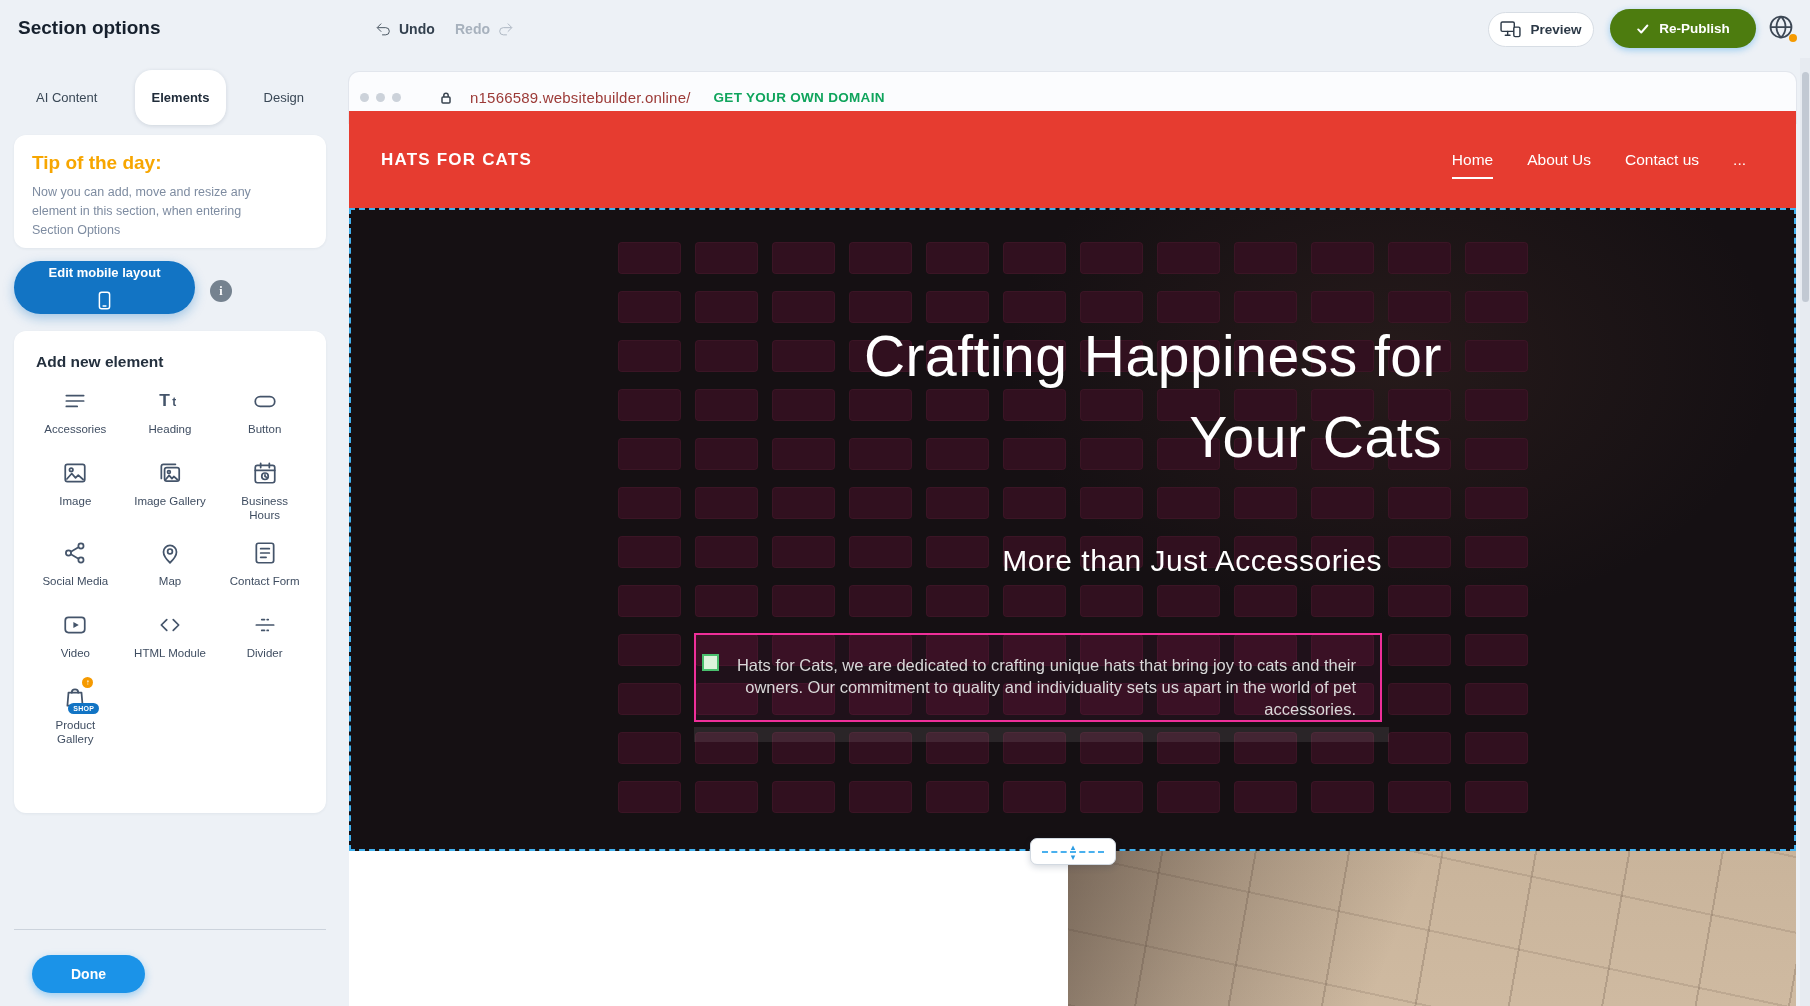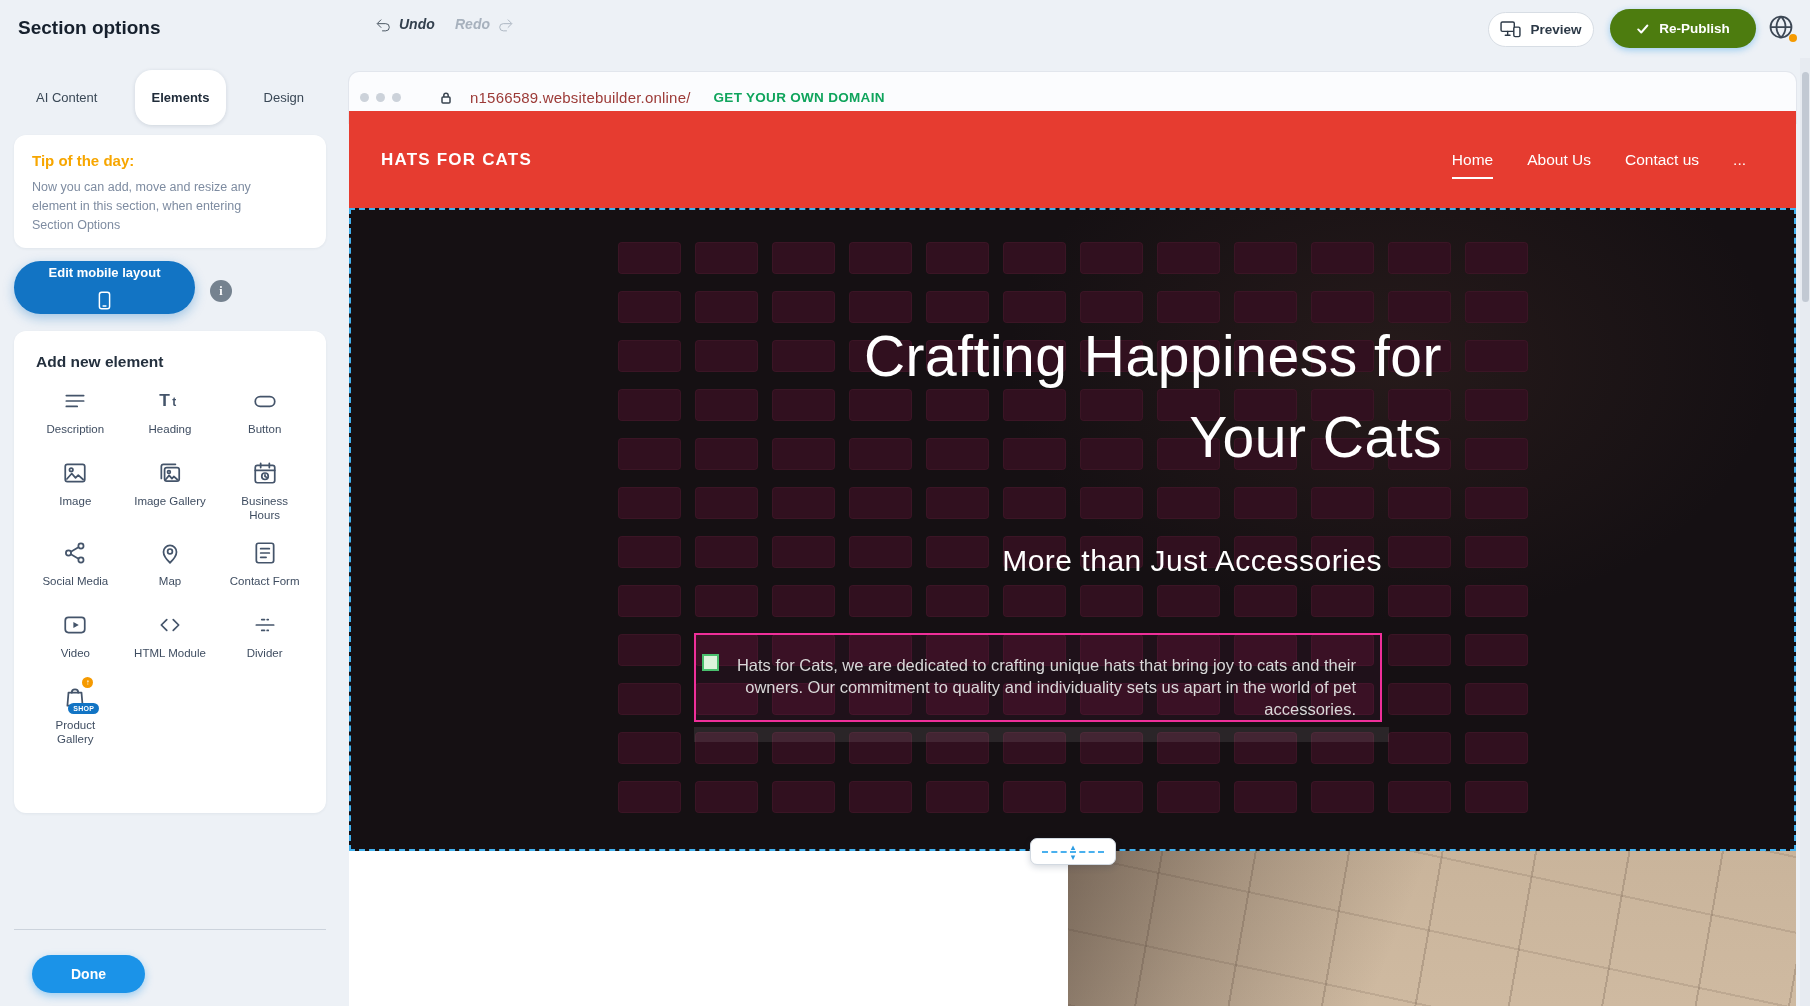--- a/index.html
+++ b/index.html
@@ -6,21 +6,21 @@
   html,body { margin:0; padding:0; }
   body {
     width:1810px; height:1006px; position:relative; overflow:hidden;
     background:#edf1f6; font-family:"Liberation Sans", sans-serif;
     color:#243040;
   }
   svg { display:block; }
 
   
   .page-title { position:absolute; left:18px; top:17px; font-size:19px; font-weight:700; color:#16202d; }
-  .undo-group, .redo-group { position:absolute; top:16px; display:flex; align-items:flex-start; gap:7px; height:26px; cursor:pointer;font-style:italic; }
+  .undo-group, .redo-group { position:absolute; top:16px; display:flex; align-items:center; gap:7px; height:26px; cursor:pointer; }
   .undo-group { left:374px; }
   .redo-group { left:455px; }
   .undo-group .lbl { font-size:14px; font-weight:600; color:#33404e; }
   .redo-group .lbl { font-size:14px; font-weight:600; color:#a7b1bd; }
   .undo-group svg { stroke:#3a4754; }
   .redo-group svg { stroke:#a7b1bd; }
   .preview-btn { position:absolute; left:1488px; top:12px; width:106px; height:35px; border-radius:18px;
     background:#fff; border:1px solid #d7dde4; display:flex; align-items:center; justify-content:center; gap:9px; cursor:pointer; }
   .preview-btn .lbl { font-size:13.5px; font-weight:600; color:#2c3947; }
   .republish-btn { position:absolute; left:1610px; top:9px; width:146px; height:39px; border-radius:20px;
@@ -30,21 +30,21 @@
   .globe-btn { position:absolute; left:1767px; top:13px; width:30px; height:30px; cursor:pointer; }
   .globe-dot { position:absolute; right:0; bottom:1px; width:8px; height:8px; border-radius:50%; background:#f59a00; }
 
   
   .tabs { position:absolute; left:36px; top:70px; width:268px; display:flex; justify-content:space-between; align-items:center; }
   .tab { font-size:13px; color:#3a4856; padding:8px 0; cursor:pointer; }
   .tab.active { background:#fff; padding:20px 17px; border-radius:17px; font-weight:700; color:#202c3a;
     box-shadow:0 1px 4px rgba(20,40,70,.14); }
   .tip-card { position:absolute; left:14px; top:135px; width:312px; height:113px; background:#fff; border-radius:12px;
     padding:17px 18px; box-shadow:0 1px 3px rgba(25,45,75,.06); }
-  .tip-title { font-size:15px; font-weight:700; color:#f7a600; }
+  .tip-title { font-size:19px; font-weight:700; color:#f7a600; }
   .tip-body { margin-top:9px; font-size:12.5px; line-height:1.5; color:#7e8ca1; width:254px; }
   .mobile-btn { position:absolute; left:14px; top:261px; width:181px; height:53px; border-radius:27px; background:#1274c4;
     color:#fff; display:flex; align-items:center; justify-content:center; gap:11px; font-size:13px; font-weight:700;
     box-shadow:0 4px 12px rgba(18,116,196,.35); cursor:pointer;flex-direction:column; }
   .info-btn { position:absolute; left:210px; top:280px; width:22px; height:22px; border-radius:50%; background:#75828f;
     color:#fff; font-size:12px; font-weight:700; display:flex; align-items:center; justify-content:center;
     font-family:"Liberation Serif", serif; cursor:pointer; }
   .add-card { position:absolute; left:14px; top:331px; width:312px; height:482px; background:#fff; border-radius:12px;
     padding:22px 14px 10px; box-shadow:0 1px 3px rgba(25,45,75,.06); }
   .add-title { font-size:15.5px; font-weight:600; color:#24303e; margin:0 0 16px 8px; }
@@ -193,21 +193,21 @@
 <div class="add-card">
   <div class="add-title">Add new element</div>
   <div class="el-grid">
 
     <div class="el-cell">
       <span class="el-icon">
         <svg viewBox="0 0 24 24">
             <path d="M4 7h16M4 12h16M4 17h10"></path>
           </svg>
       </span>
-      <span class="el-label">Description</span>
+      <span class="el-label">Accessories</span>
     </div>
 
     <div class="el-cell">
       <span class="el-icon">
         <svg viewBox="0 0 24 24">
             <text x="2" y="17" font-size="16" font-weight="bold">T</text>
             <text x="14" y="17" font-size="11" font-weight="bold">t</text>
           </svg>
       </span>
       <span class="el-label">Heading</span>

